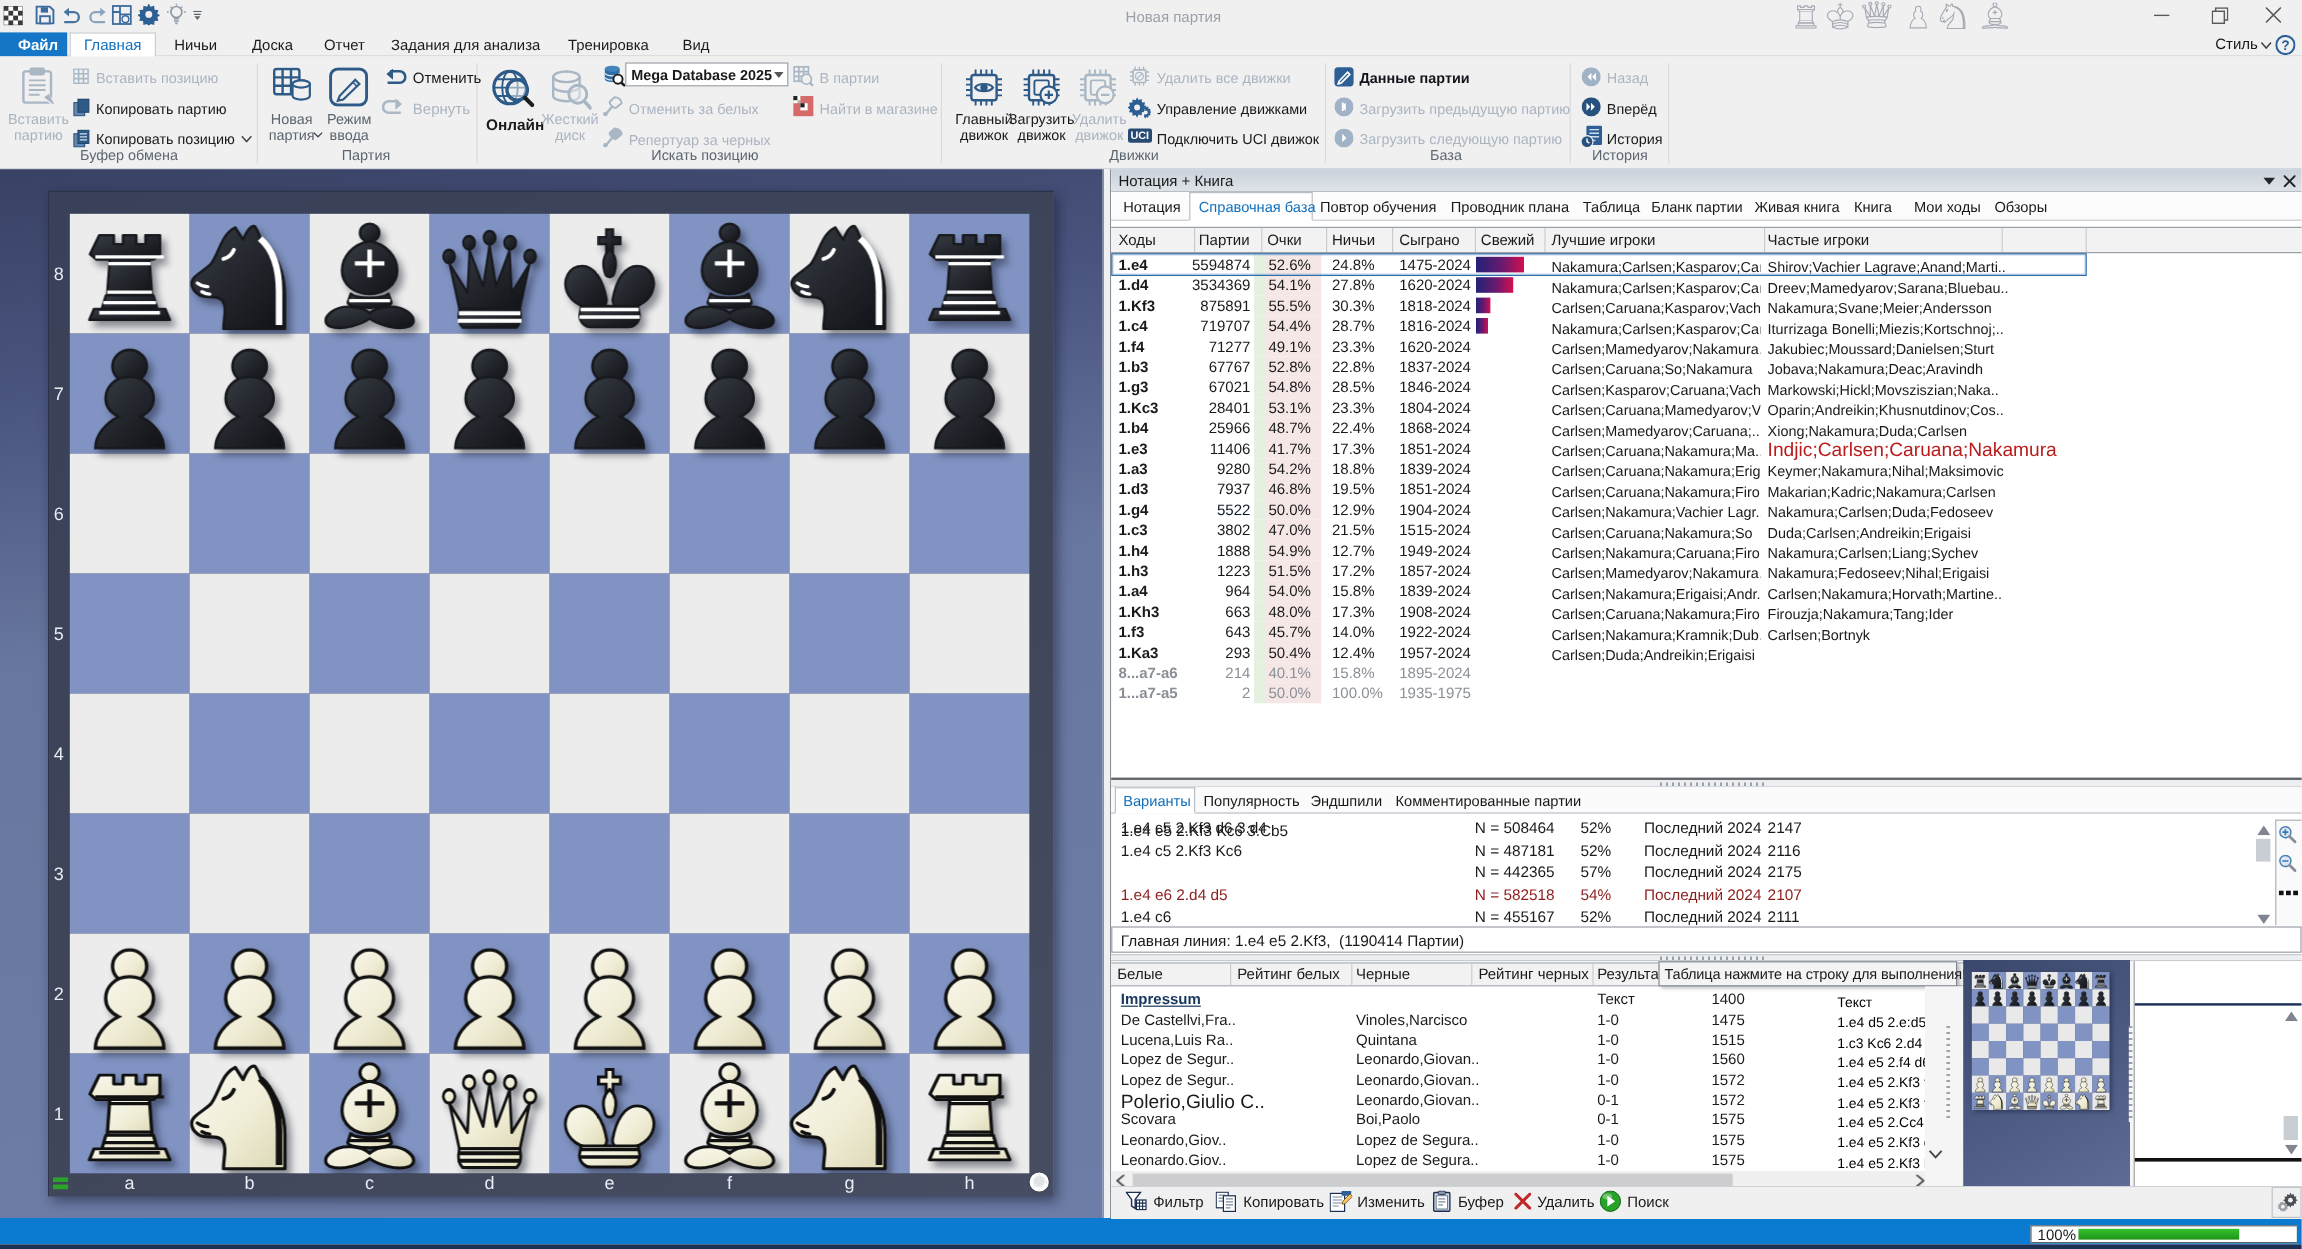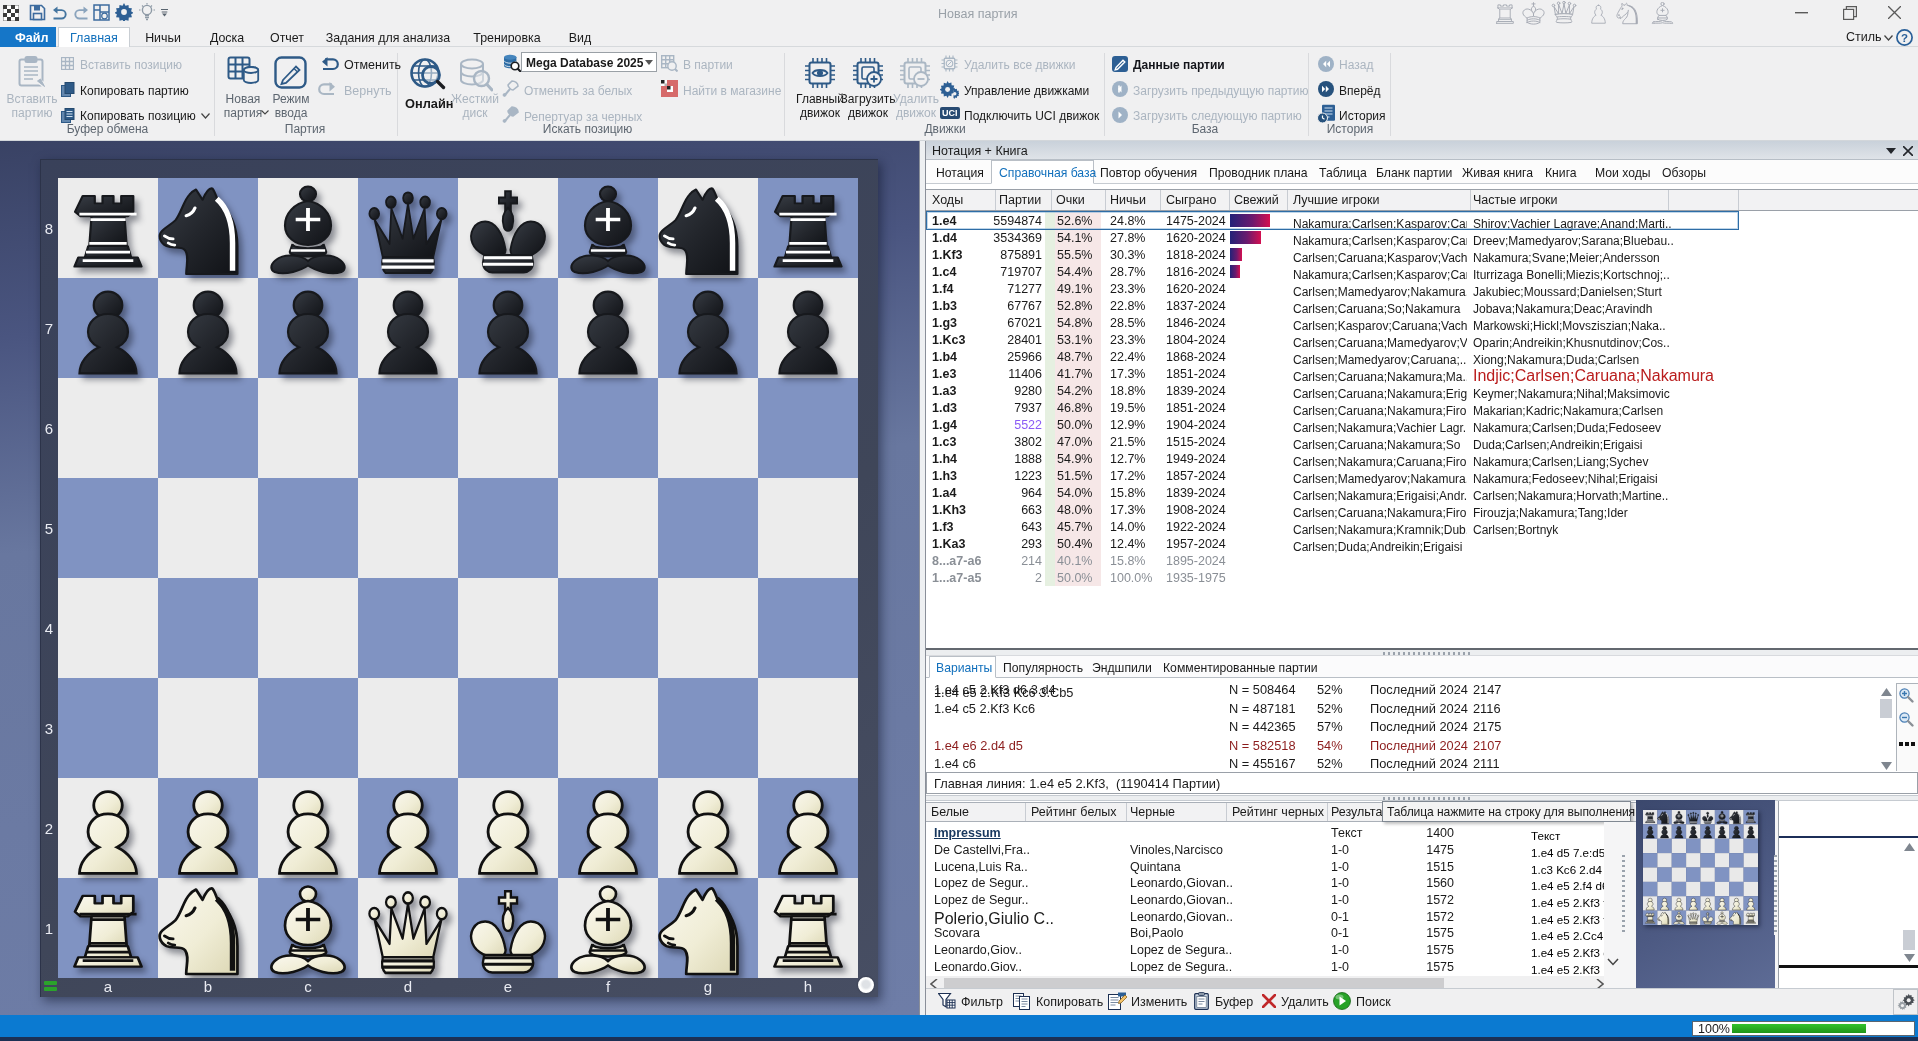--- a/index.html
+++ b/index.html
@@ -940,21 +940,21 @@
 <div class="t b" style="left:932px;top:400.5px;color:#1a1a1a;font-size:12.5px">1.d3</div>
 <div class="t" style="left:962px;top:400.5px;width:80px;text-align:right;color:#1a1a1a;font-size:12.5px">7937</div>
 <div class="t" style="left:1057px;top:400.5px;color:#1a1a1a;font-size:12.5px">46.8%</div>
 <div class="t" style="left:1110px;top:400.5px;color:#1a1a1a;font-size:12.5px">19.5%</div>
 <div class="t" style="left:1166px;top:400.5px;color:#1a1a1a;font-size:12.5px">1851-2024</div>
 <div class="a" style="left:1293px;top:400.5px;width:174px;overflow:hidden"><span style="font-size:12px;color:#1a1a1a;white-space:nowrap">Carlsen;Caruana;Nakamura;Firo..</span></div>
 <div class="a" style="left:1473px;top:400.5px;width:260px;overflow:hidden"><span style="font-size:12px;color:#1a1a1a;white-space:nowrap">Makarian;Kadric;Nakamura;Carlsen</span></div>
 <div class="a" style="left:1045px;top:415.5px;width:10px;height:17.0px;background:#e6f0e1"></div>
 <div class="a" style="left:1055px;top:415.5px;width:46px;height:17.0px;background:#f6e7e7"></div>
 <div class="t b" style="left:932px;top:417.5px;color:#1a1a1a;font-size:12.5px">1.g4</div>
-<div class="t" style="left:962px;top:417.5px;width:80px;text-align:right;color:#8b5cf6;font-size:12.5px">5522</div>
+<div class="t" style="left:962px;top:417.5px;width:80px;text-align:right;color:#0f172a;font-size:12.5px">5522</div>
 <div class="t" style="left:1057px;top:417.5px;color:#1a1a1a;font-size:12.5px">50.0%</div>
 <div class="t" style="left:1110px;top:417.5px;color:#1a1a1a;font-size:12.5px">12.9%</div>
 <div class="t" style="left:1166px;top:417.5px;color:#1a1a1a;font-size:12.5px">1904-2024</div>
 <div class="a" style="left:1293px;top:417.5px;width:174px;overflow:hidden"><span style="font-size:12px;color:#1a1a1a;white-space:nowrap">Carlsen;Nakamura;Vachier Lagr..</span></div>
 <div class="a" style="left:1473px;top:417.5px;width:260px;overflow:hidden"><span style="font-size:12px;color:#1a1a1a;white-space:nowrap">Nakamura;Carlsen;Duda;Fedoseev</span></div>
 <div class="a" style="left:1045px;top:432.5px;width:10px;height:17.0px;background:#e6f0e1"></div>
 <div class="a" style="left:1055px;top:432.5px;width:46px;height:17.0px;background:#f6e7e7"></div>
 <div class="t b" style="left:932px;top:434.5px;color:#1a1a1a;font-size:12.5px">1.c3</div>
 <div class="t" style="left:962px;top:434.5px;width:80px;text-align:right;color:#1a1a1a;font-size:12.5px">3802</div>
 <div class="t" style="left:1057px;top:434.5px;color:#1a1a1a;font-size:12.5px">47.0%</div>
@@ -1102,21 +1102,21 @@
 <div class="t" style="left:1331px;top:805px;font-size:12.5px">Результат</div>
 <div class="t b" style="left:934px;top:826px;font-size:12.5px;color:#17375e;text-decoration:underline">Impressum</div>
 <div class="t" style="left:1130px;top:826px;font-size:12.5px"></div>
 <div class="t" style="left:1331px;top:826px;font-size:12.5px">Текст</div>
 <div class="t" style="left:1390px;top:826px;width:64px;text-align:right;font-size:12.5px">1400</div>
 <div class="a" style="left:1531px;top:826px;width:74px;overflow:hidden"><span style="font-size:11.6px;white-space:nowrap">Текст</span></div>
 <div class="t" style="left:934px;top:843px;font-size:12.5px">De Castellvi,Fra..</div>
 <div class="t" style="left:1130px;top:843px;font-size:12.5px">Vinoles,Narcisco</div>
 <div class="t" style="left:1331px;top:843px;font-size:12.5px">1-0</div>
 <div class="t" style="left:1390px;top:843px;width:64px;text-align:right;font-size:12.5px">1475</div>
-<div class="a" style="left:1531px;top:843px;width:74px;overflow:hidden"><span style="font-size:11.6px;white-space:nowrap">1.e4 d5 7.e:d5</span></div>
+<div class="a" style="left:1531px;top:843px;width:74px;overflow:hidden"><span style="font-size:11.6px;white-space:nowrap">1.e4 d5 2.e:d5</span></div>
 <div class="t" style="left:934px;top:860px;font-size:12.5px">Lucena,Luis Ra..</div>
 <div class="t" style="left:1130px;top:860px;font-size:12.5px">Quintana</div>
 <div class="t" style="left:1331px;top:860px;font-size:12.5px">1-0</div>
 <div class="t" style="left:1390px;top:860px;width:64px;text-align:right;font-size:12.5px">1515</div>
 <div class="a" style="left:1531px;top:860px;width:74px;overflow:hidden"><span style="font-size:11.6px;white-space:nowrap">1.c3 Kc6 2.d4 e</span></div>
 <div class="t" style="left:934px;top:876px;font-size:12.5px">Lopez de Segur..</div>
 <div class="t" style="left:1130px;top:876px;font-size:12.5px">Leonardo,Giovan..</div>
 <div class="t" style="left:1331px;top:876px;font-size:12.5px">1-0</div>
 <div class="t" style="left:1390px;top:876px;width:64px;text-align:right;font-size:12.5px">1560</div>
 <div class="a" style="left:1531px;top:876px;width:74px;overflow:hidden"><span style="font-size:11.6px;white-space:nowrap">1.e4 e5 2.f4 d6</span></div>

